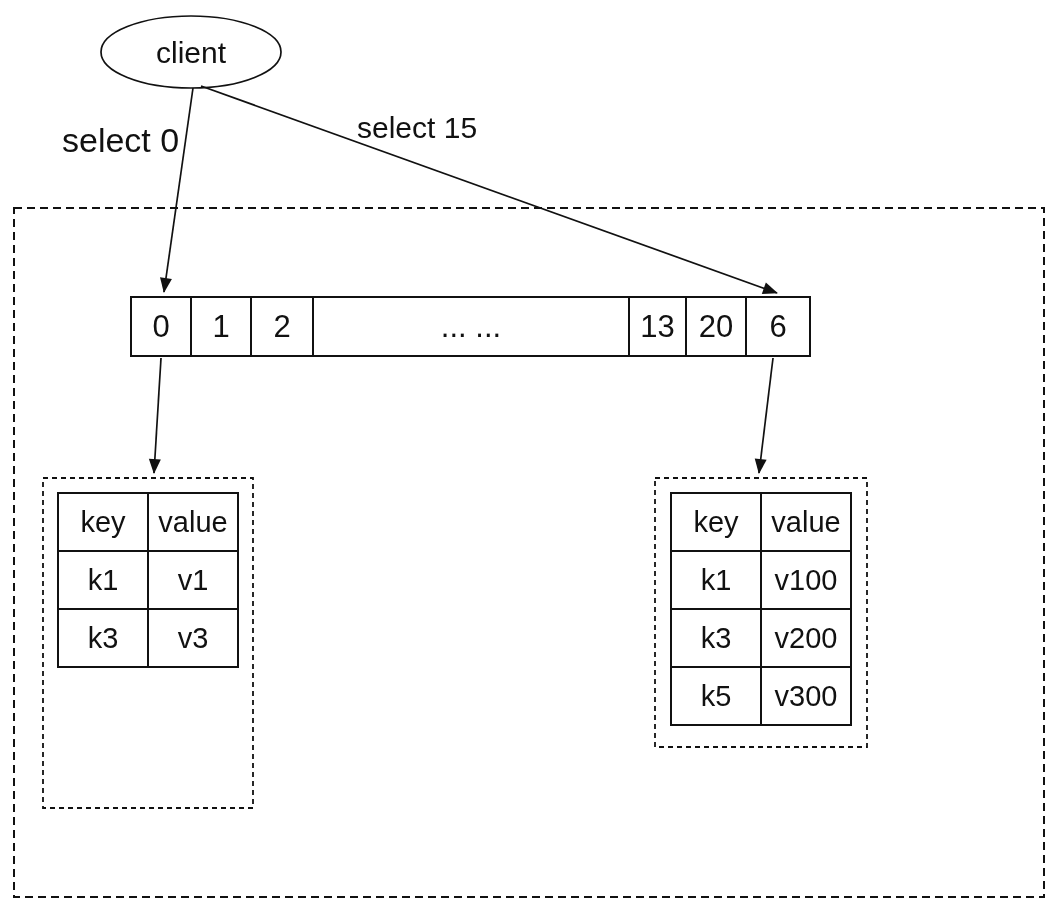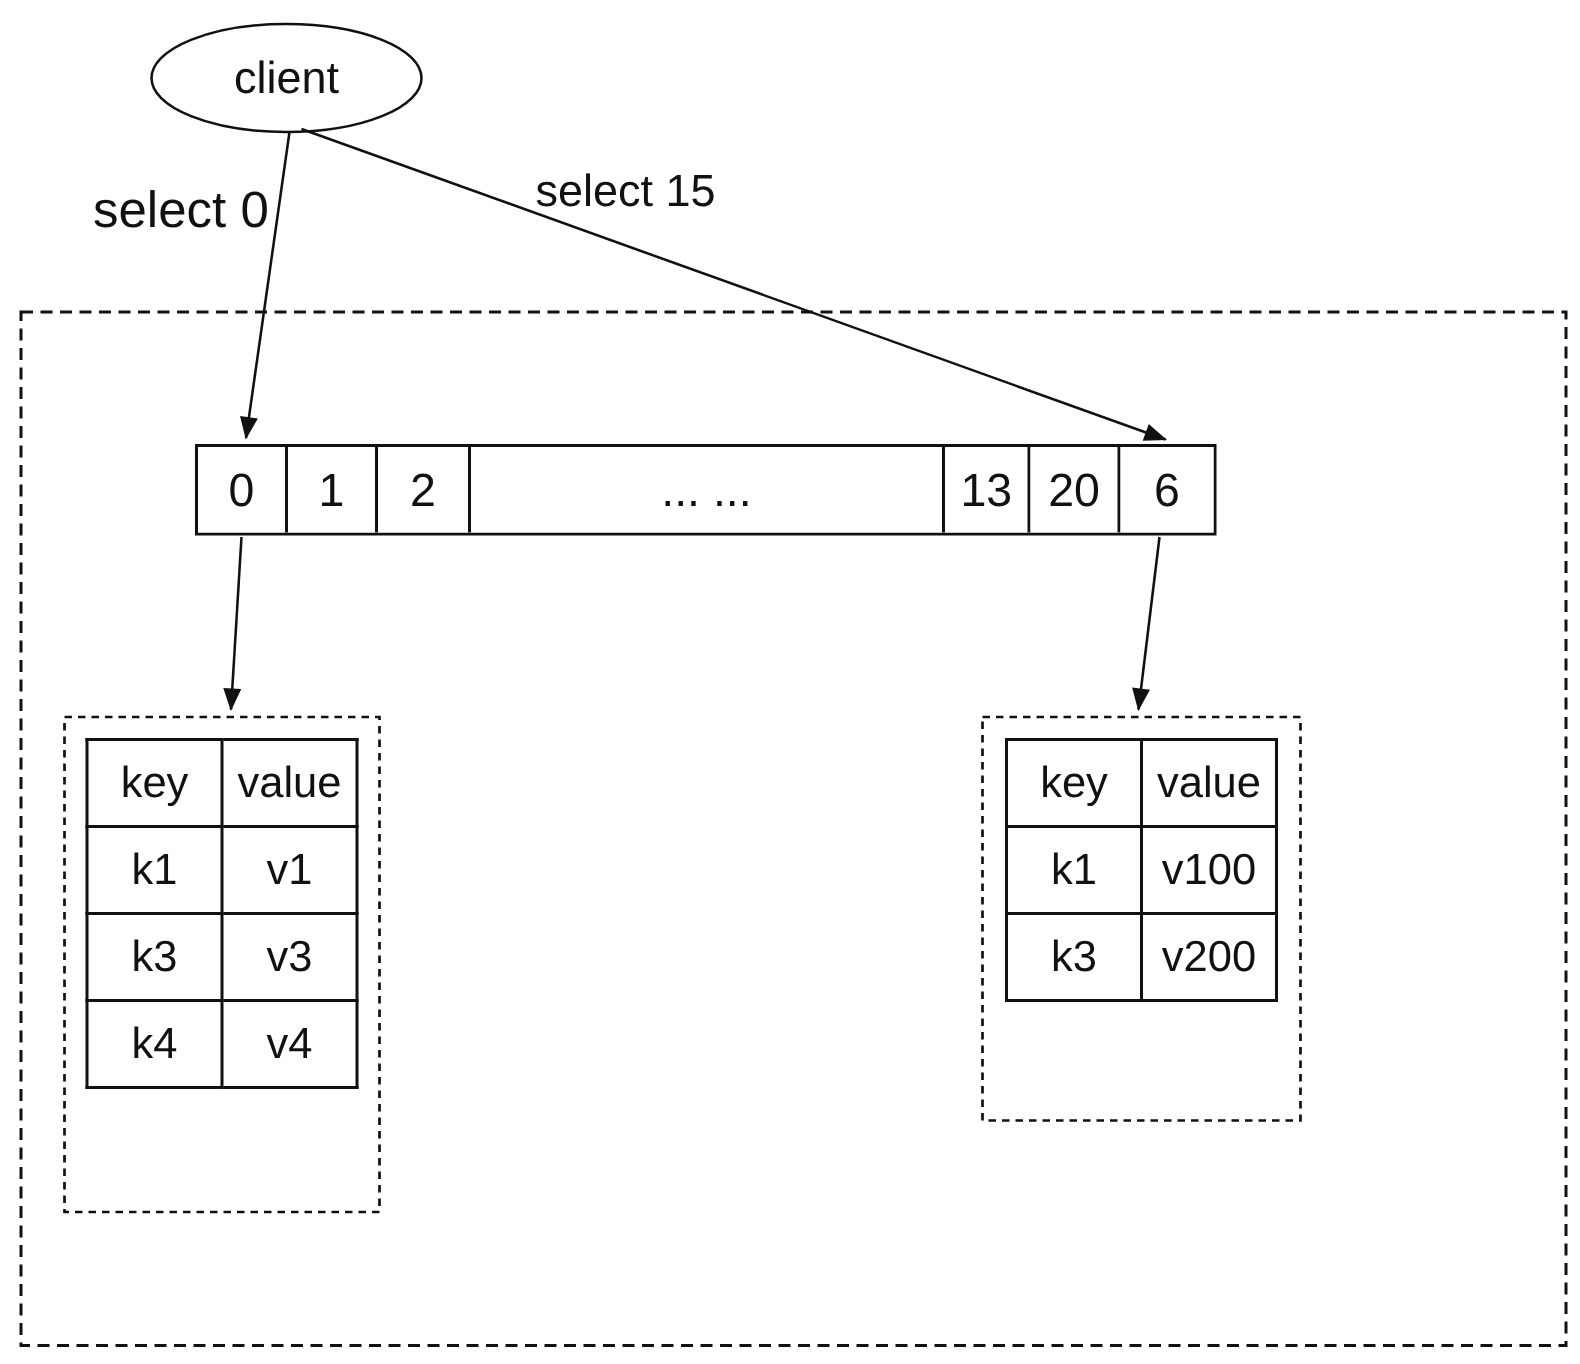--- a/index.html
+++ b/index.html
@@ -144,37 +144,37 @@
         <td>value</td>
       </tr>
       <tr>
         <td>k1</td>
         <td>v1</td>
       </tr>
       <tr>
         <td>k3</td>
         <td>v3</td>
       </tr>
-      <tr>
-        <td>k4</td>
-        <td>v4</td>
-      </tr>
     </tbody>
   </table>
 
   <table id="kv-right" class="kv">
     <tbody>
       <tr>
         <td>key</td>
         <td>value</td>
       </tr>
       <tr>
         <td>k1</td>
         <td>v100</td>
       </tr>
       <tr>
         <td>k3</td>
         <td>v200</td>
       </tr>
+      <tr>
+        <td>k5</td>
+        <td>v300</td>
+      </tr>
     </tbody>
   </table>
 
 </div>
 
 </body></html>

